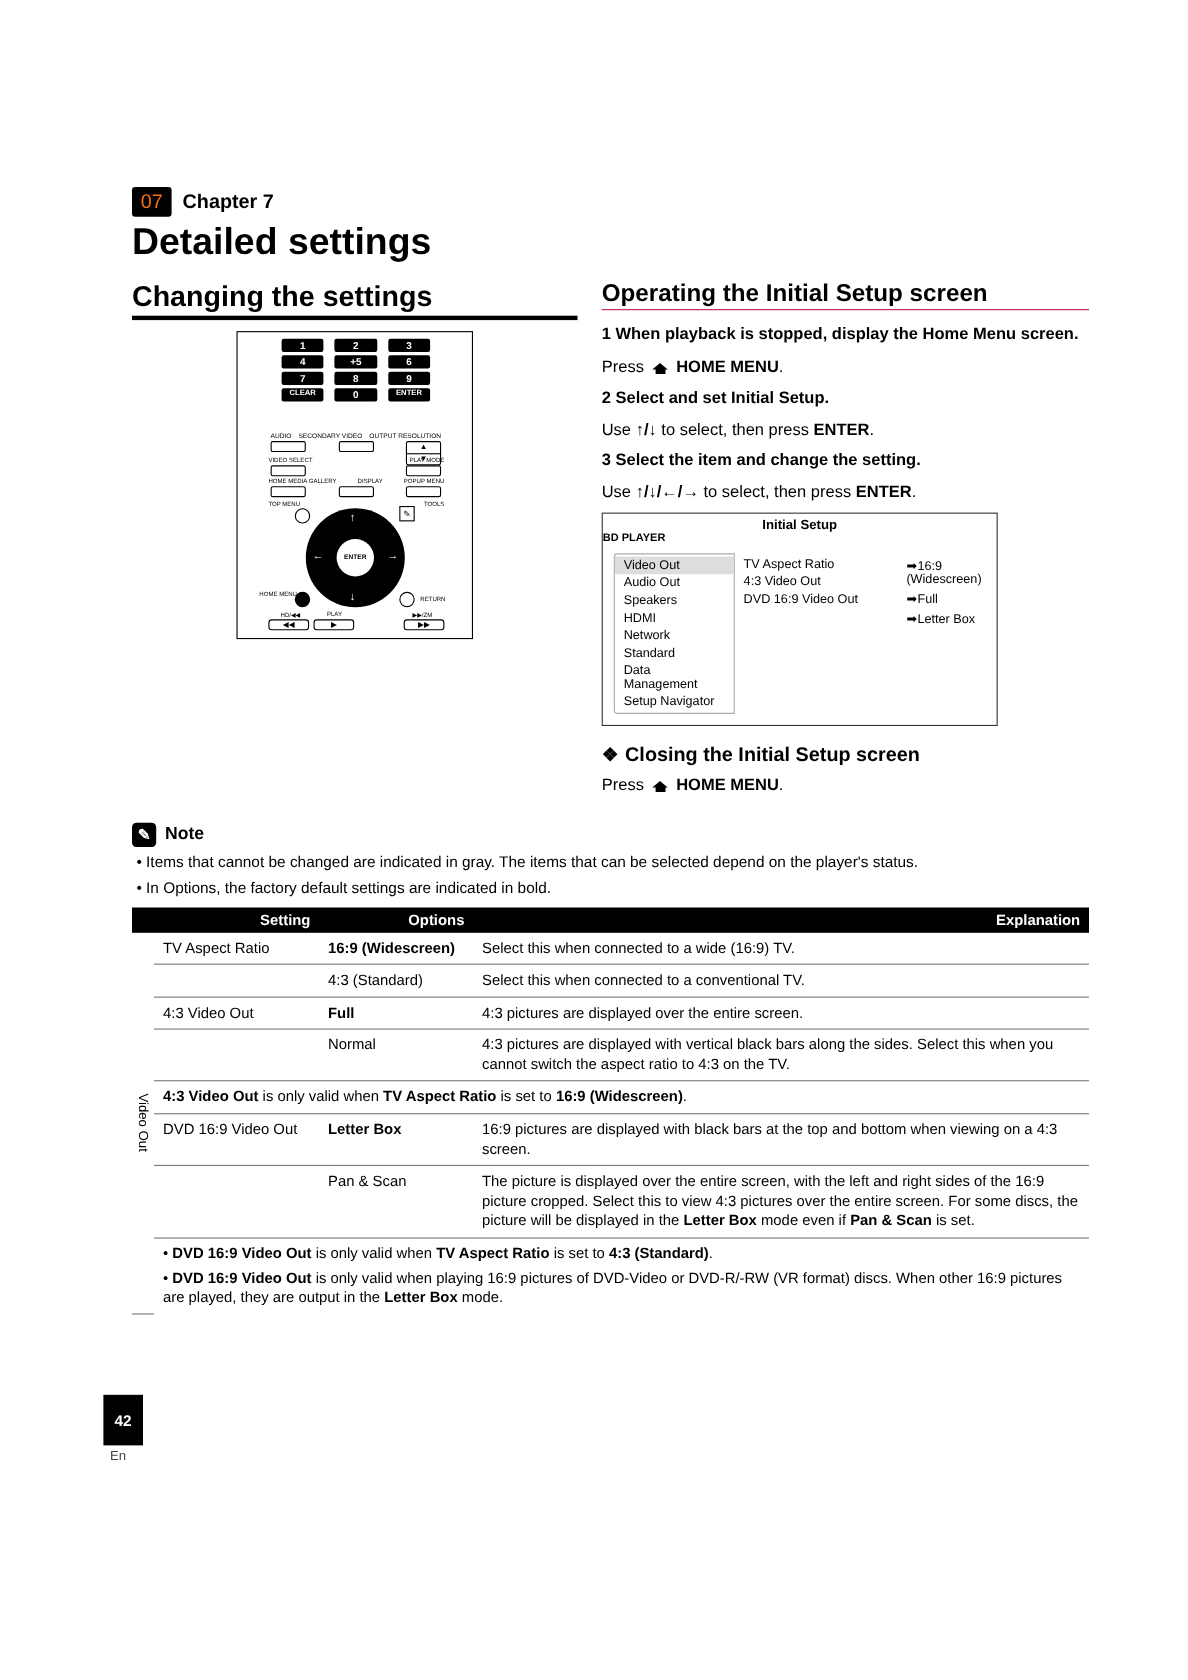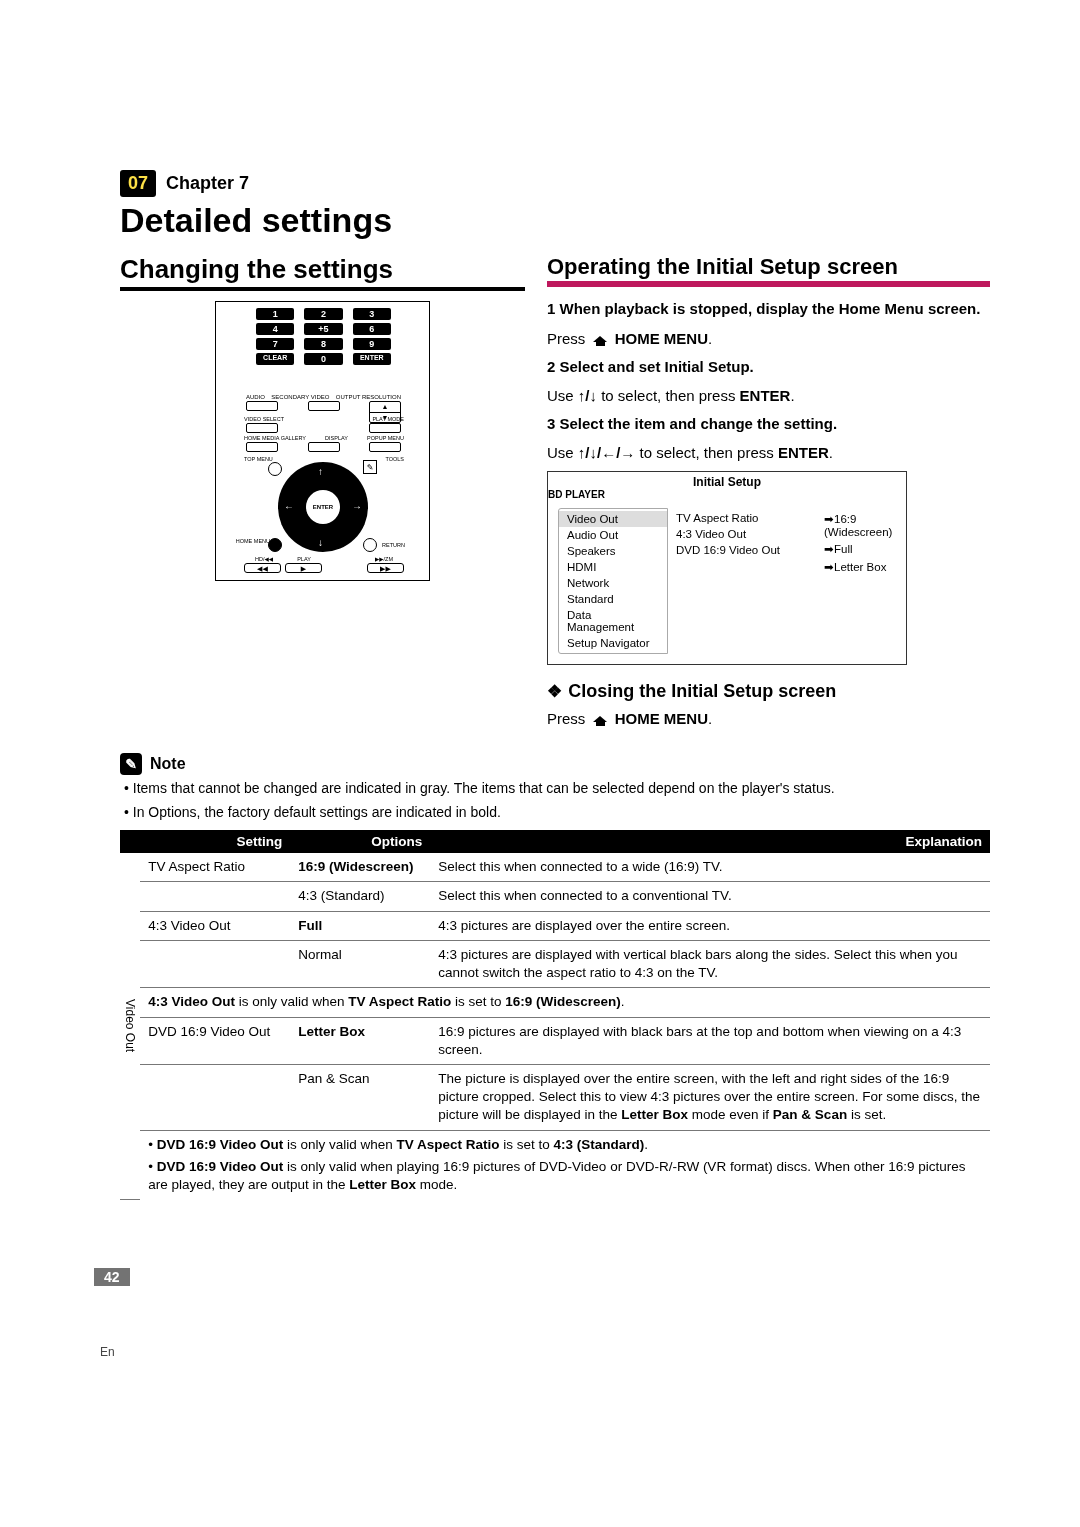--- a/index.html
+++ b/index.html
@@ -1,25 +1,25 @@
 <!DOCTYPE html>
 <html><head>
 <meta charset="utf-8">
 <style>
   * { box-sizing: border-box; margin: 0; padding: 0; }
   body { font-family: Arial, Helvetica, sans-serif; background: #fff; color: #000; width: 1080px; height: 1527px; position: relative; font-size: 14px; }
   .page { position: absolute; left: 120px; top: 170px; width: 870px; }
-  .chapter-badge { display: inline-block; background: #000; color: #fde047; font-weight: bold; padding: 3px 8px; font-size: 18px; border-radius: 3px; vertical-align: middle; }
+  .chapter-badge { display: inline-block; background: #000; color: #f97316; font-weight: normal; padding: 3px 8px; font-size: 18px; border-radius: 3px; vertical-align: middle; }
   .chapter-label { font-weight: bold; font-size: 18px; margin-left: 6px; vertical-align: middle; }
   .title { font-size: 34px; font-weight: bold; margin-top: 4px; }
   .columns { display: flex; margin-top: 14px; gap: 22px; }
   .col-left { width: 405px; }
   .col-right { flex: 1; }
   .section-heading { font-size: 26px; font-weight: bold; border-bottom: 4px solid #000; padding-bottom: 2px; margin-bottom: 10px; }
-  .subsection-heading { font-size: 22px; font-weight: bold; border-bottom: 6px solid #be185d; padding-bottom: 2px; margin-bottom: 12px; line-height: 1.15; }
+  .subsection-heading { font-size: 22px; font-weight: bold; border-bottom: 1px solid #be185d; padding-bottom: 2px; margin-bottom: 12px; line-height: 1.15; }
   .step { margin-bottom: 10px; font-size: 15px; line-height: 1.35; }
   .step b { font-weight: bold; }
   .press-line { font-size: 15px; margin-bottom: 10px; }
   .home-icon { display: inline-block; position: relative; width: 15px; height: 12px; margin: 0 3px; vertical-align: -1px; }
   .home-icon::before { content: ""; position: absolute; left: 0; top: 3px; width: 0; height: 0; border-left: 7.5px solid transparent; border-right: 7.5px solid transparent; border-bottom: 6px solid #000; }
   .home-icon::after { content: ""; position: absolute; left: 3px; top: 8px; width: 9px; height: 5px; background: #000; }
   .arrow { font-family: Arial; font-weight: bold; }
   .diamond { font-size: 17px; margin-right: 6px; }
   .closing-heading { font-size: 18px; font-weight: bold; margin-top: 16px; margin-bottom: 8px; }
   
@@ -73,22 +73,22 @@
   .note-icon { background: #000; color: #fff; border-radius: 4px; width: 22px; height: 22px; display: flex; align-items: center; justify-content: center; font-size: 14px; font-weight: bold; }
   .note-label { font-weight: bold; font-size: 16px; }
   .bullet { font-size: 14px; margin: 4px 0 4px 14px; text-indent: -10px; line-height: 1.4; }
   .bullet::before { content: "• "; }
   
   table.settings { width: 870px; border-collapse: collapse; font-size: 13.5px; margin-top: 8px; }
   table.settings th { background: #000; color: #fff; text-align: right; font-weight: bold; padding: 4px 8px; }
   table.settings td { border-bottom: 1px solid #777; padding: 5px 8px; vertical-align: top; line-height: 1.35; }
   .side-label-vert { writing-mode: vertical-rl; text-orientation: mixed; font-size: 12px; text-align: center; padding: 4px 2px !important; width: 16px; border-right: none !important; }
   .span-note td { border-bottom: 1px solid #777; font-size: 13.5px; padding: 5px 8px; }
-  .footer-badge { position: absolute; left: 94px; top: 1268px; background: #737373; color: #fff; font-weight: bold; padding: 1px 10px; font-size: 14px; }
-  .footer-en { position: absolute; left: 100px; top: 1345px; font-size: 12px; color: #444; }
+  .footer-badge { position: absolute; left: 94px; top: 1268px; background: #000000; color: #fff; font-weight: bold; padding: 15px 10px; font-size: 14px; }
+  .footer-en { position: absolute; left: 100px; top: 1316px; font-size: 12px; color: #444; }
   .toolsq { position:absolute; right:52px; top:150px; width:14px;height:14px;border:1px solid #000; font-size:8px; text-align:center; line-height:13px;}
 </style>
 </head>
 <body>
 
 <div class="page">
 
   <div>
     <span class="chapter-badge">07</span>
     <span class="chapter-label">Chapter 7</span>

